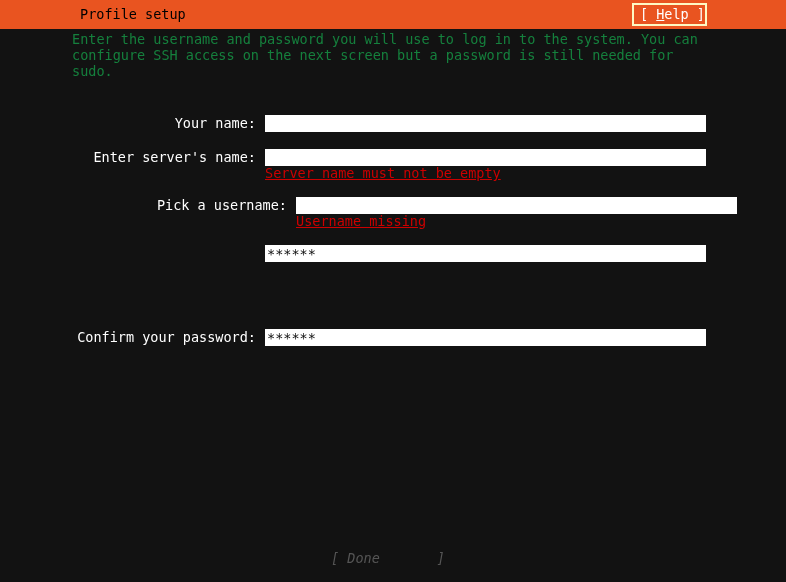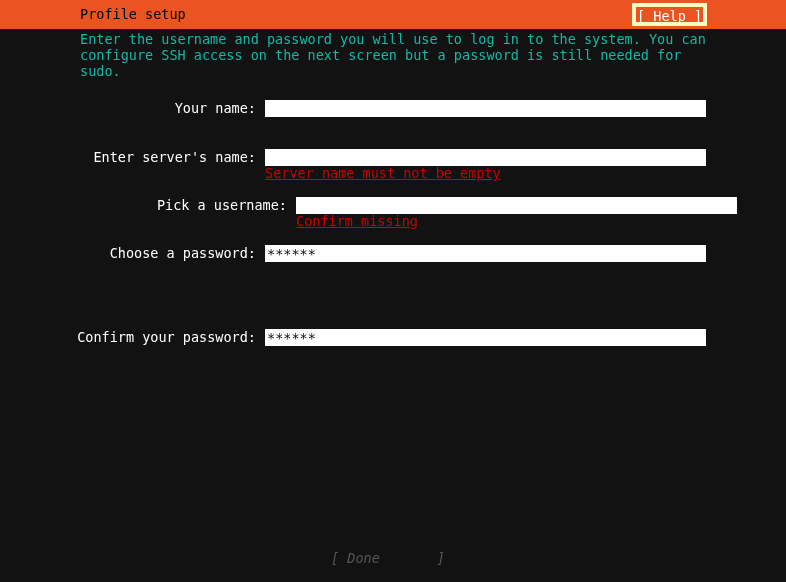--- a/index.html
+++ b/index.html
@@ -21,37 +21,37 @@
   }
   .header-title {
     position: absolute; left: 80px; top: 0;
     line-height: 29px;
     color: #000000;
   }
   .help-btn {
     position: absolute; top: 3px; right: 79px;
     width: 75px; height: 23px;
     background: #e95420;
-    border: 4px solid #fef9c3;
+    border: 2px solid #fef9c3;
     color: #ffffff;
     font-family: inherit; font-size: inherit;
     line-height: 19px;
-    text-align: center;
+    text-align: right;
     white-space: pre;
     cursor: pointer;
     padding: 0;
   }
   .help-btn .accel { text-decoration: underline; }
 
   
   .intro {
-    position: absolute; left: 80px; top: 31px;
+    position: absolute; left: 72px; top: 31px;
     line-height: 16px;
     white-space: pre;
-    color: #14b8a6;
+    color: #15803d;
   }
 
   
   .form-row {
     position: absolute; left: 0;
     width: 786px; height: 34px;
   }
   .form-label {
     position: absolute; left: 0; top: 0;
     width: 256px; height: 17px;
@@ -70,21 +70,21 @@
     padding: 0 2px; border-radius: 0;
   }
   .form-error {
     position: absolute; left: 265px; top: 17px;
     height: 15px; line-height: 15px;
     color: #cc0000;
     white-space: pre;
     text-decoration: underline;
   }
 
-  .row-0 { top: 100px; padding-left: 28px; }
+  .row-0 { top: 115px; padding-left: 28px; }
   .row-1 { top: 149px; }
   .row-2 { top: 197px; margin-left: 31px; }
   .row-3 { top: 245px; }
   .row-4 { top: 293px; margin-top: 36px; }
 
   
   .done-btn {
     position: absolute; left: 331px; top: 550px;
     background: transparent;
     border: none;
@@ -117,25 +117,24 @@
 
 <div class="form-row row-1">
   <span class="form-label">Enter server's name:</span>
   <input class="form-input" type="text" value="" style="">
   <span class="form-error">Server name must not be empty</span>
 </div>
 
 <div class="form-row row-2">
   <span class="form-label">Pick a username:</span>
   <input class="form-input" type="text" value="" style="">
-  <span class="form-error">Confirm missing</span>
+  <span class="form-error">Username missing</span>
 </div>
 
 <div class="form-row row-3">
-  <span class="form-label">Choose a password:</span>
   <input class="form-input" type="text" value="******" style="">
   <span class="form-error"></span>
 </div>
 
 <div class="form-row row-4">
   <span class="form-label">Confirm your password:</span>
   <input class="form-input" type="text" value="******" style="">
   <span class="form-error"></span>
 </div>
 

